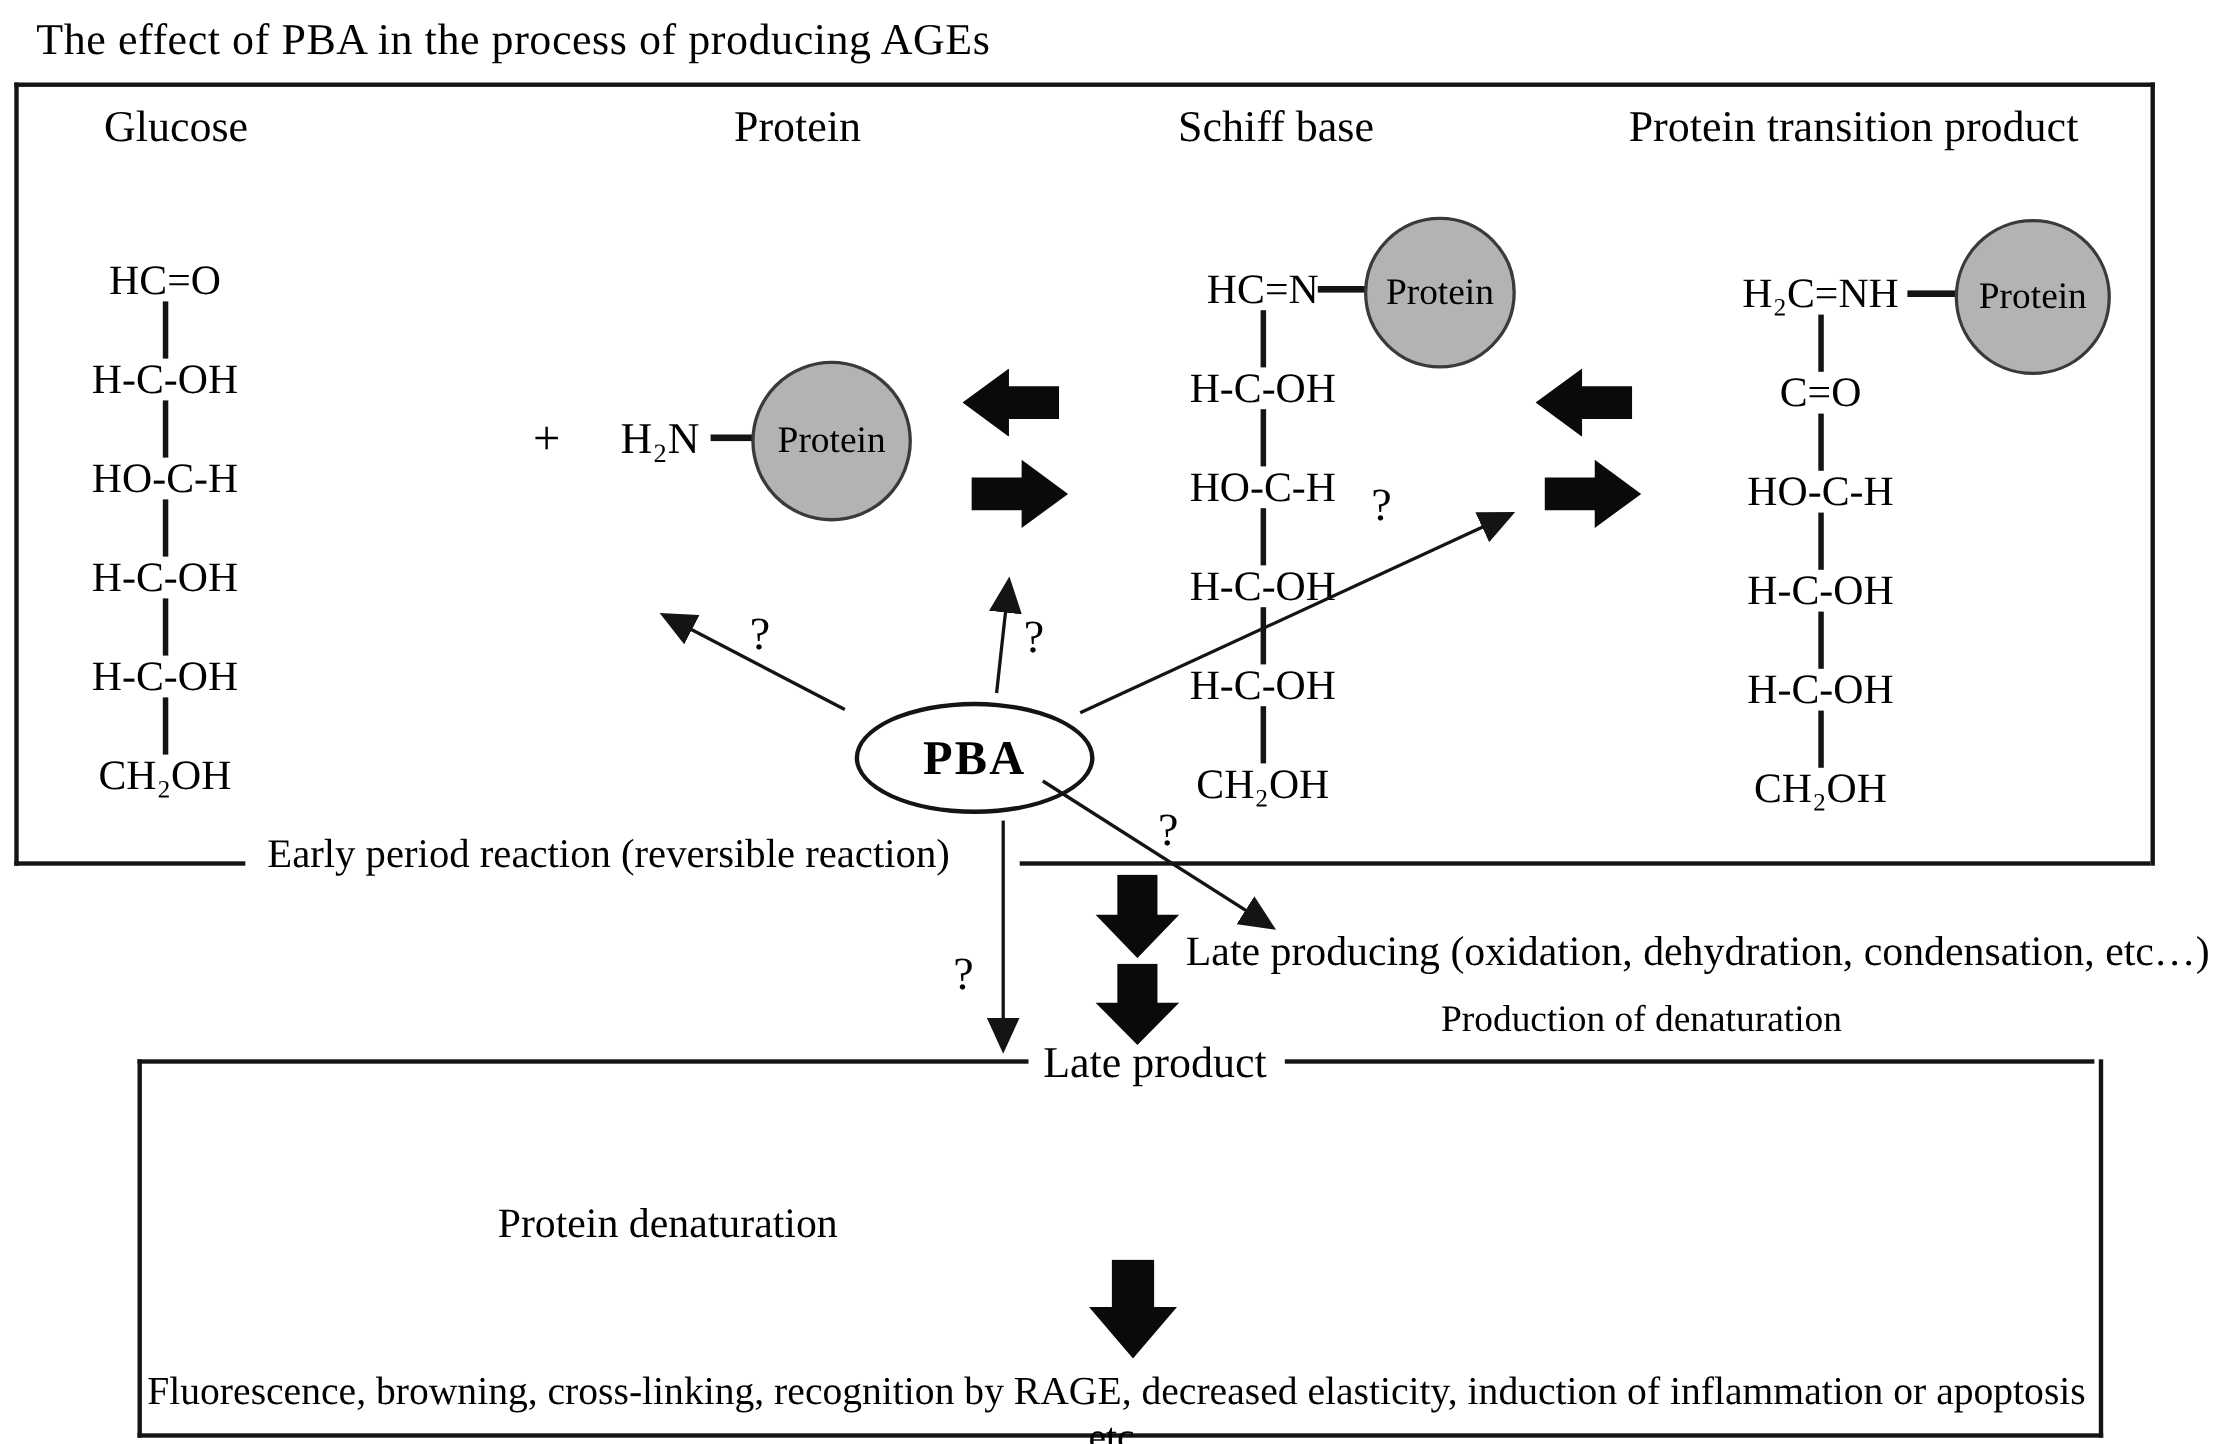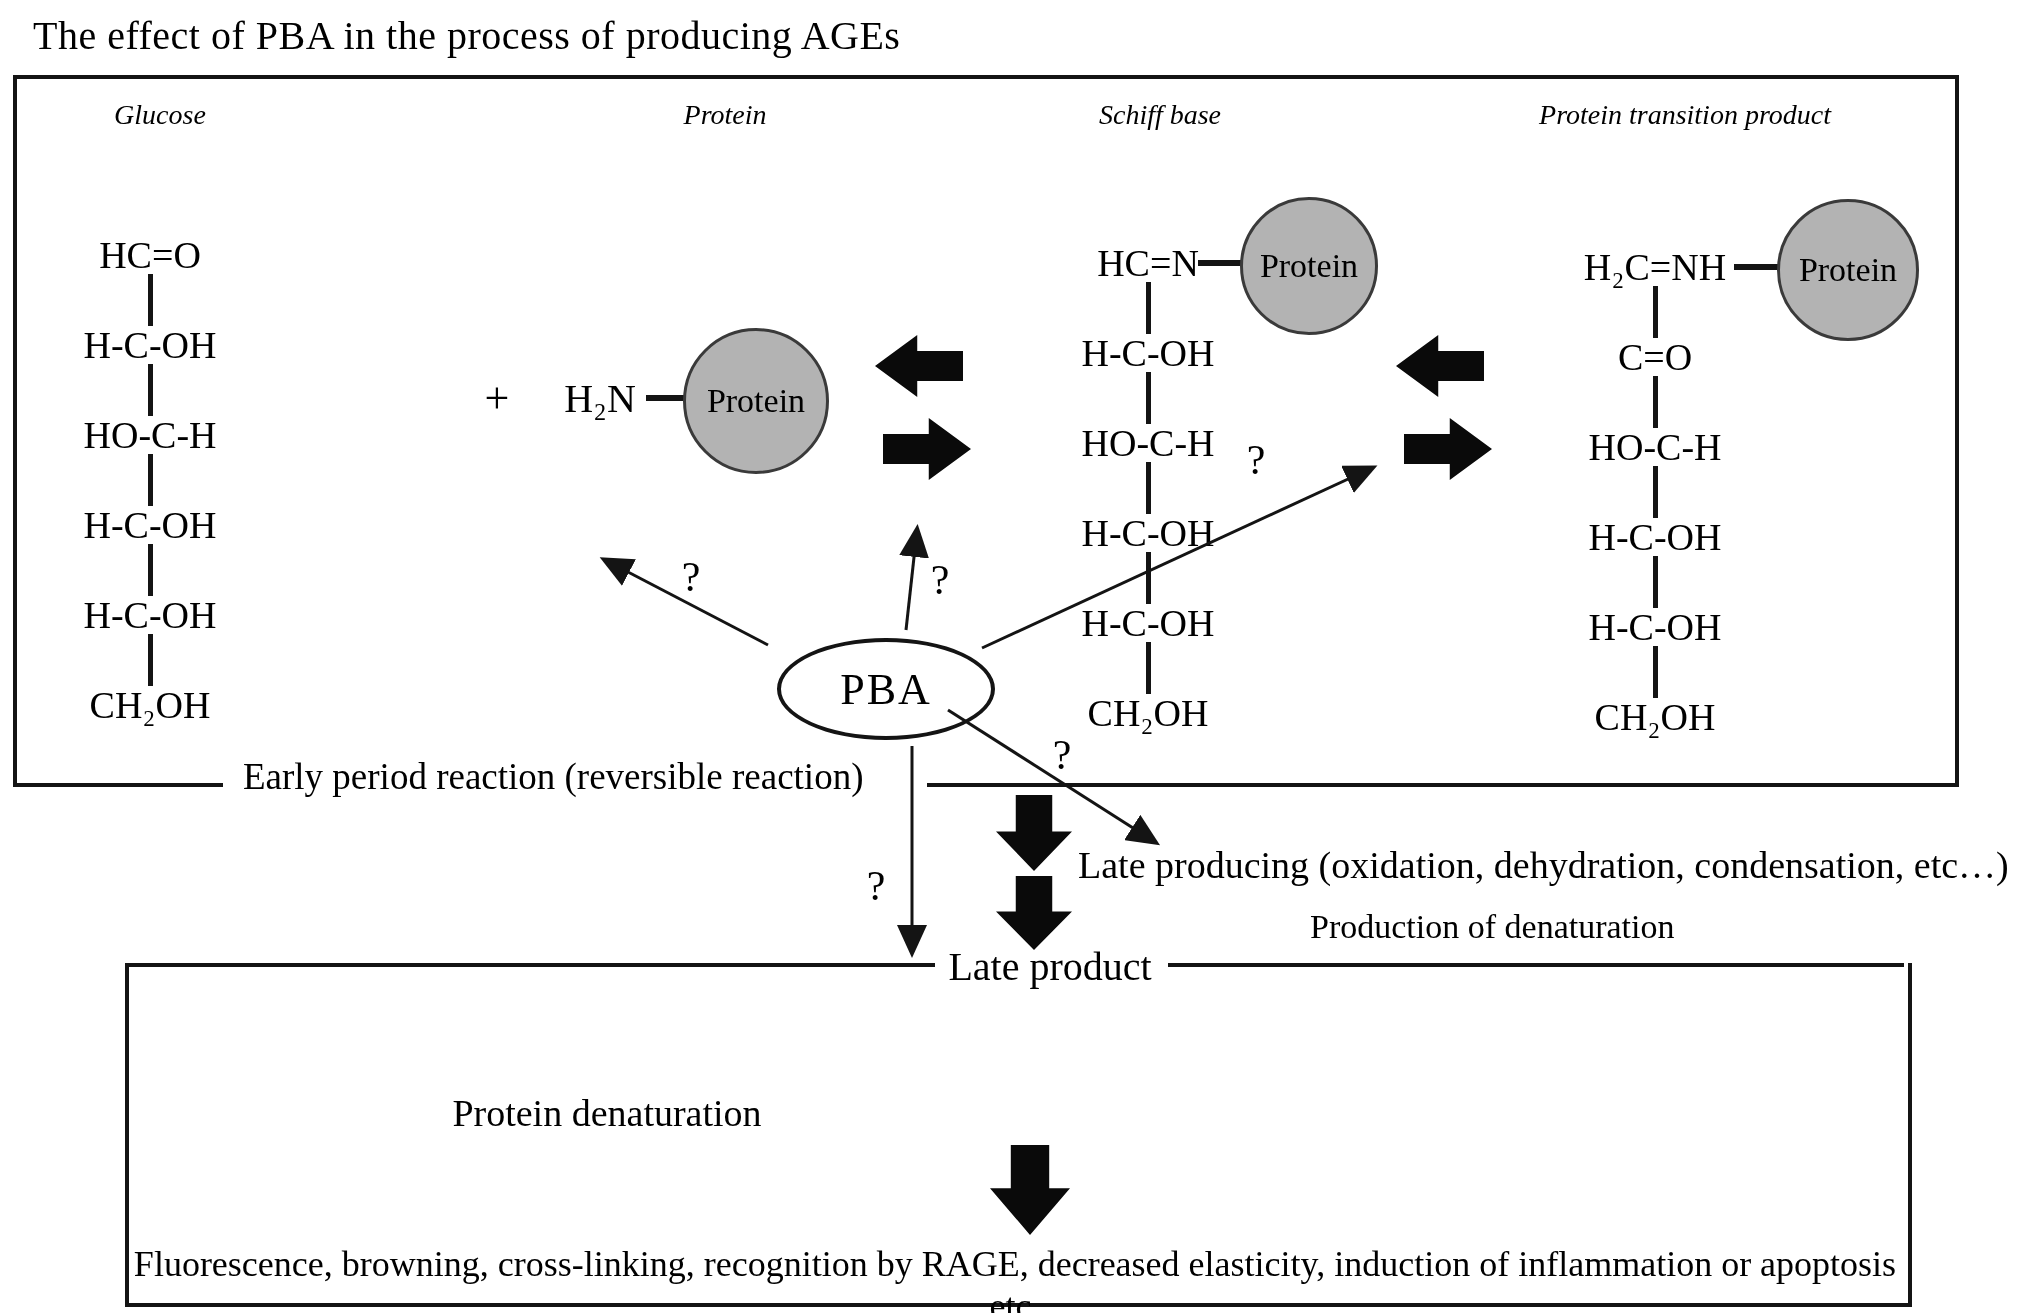--- a/index.html
+++ b/index.html
@@ -3,21 +3,21 @@
 <meta charset="utf-8">
 <style>
   html,body{margin:0;padding:0;background:#ffffff;}
   .canvas{
     position:relative;width:2031px;height:1313px;background:#ffffff;
     font-family:"Liberation Serif","DejaVu Serif",serif;color:#000000;overflow:hidden;
   }
   .abs{position:absolute;}
   .ctr{transform:translate(-50%,-50%);white-space:nowrap;}
   .title{font-size:40px;letter-spacing:.5px;}
-  .col-label{font-size:28px;font-style:italic;}
+  .col-label{font-size:40px;}
   
   .box1{left:13px;top:75px;width:1938px;height:708px;
         border:4px solid #141414;border-bottom:none;}
   .box2{left:125px;top:963px;width:1779px;height:340px;
         border:4px solid #141414;border-top:none;}
   .hseg{height:4px;background:#141414;}
   
   .struct{display:flex;flex-direction:column;align-items:center;width:280px;}
   .formula-row{font-size:38px;line-height:38px;height:38px;white-space:nowrap;}
   .bond{width:5px;height:52px;background:#141414;}
@@ -26,21 +26,21 @@
            display:flex;align-items:center;justify-content:center;font-size:34px;}
   .dash{height:6px;background:#141414;}
   
   .blk{background:#0a0a0a;}
   .arr-left {clip-path:polygon(0% 50%,48% 0%,48% 26%,100% 26%,100% 74%,48% 74%,48% 100%);}
   .arr-right{clip-path:polygon(100% 50%,52% 0%,52% 26%,0% 26%,0% 74%,52% 74%,52% 100%);}
   .arr-down {clip-path:polygon(26% 0%,74% 0%,74% 48%,100% 48%,50% 100%,0% 48%,26% 48%);}
   
   .pba{left:777px;top:638px;width:210px;height:94px;border:4px solid #141414;
        border-radius:50%;display:flex;align-items:center;justify-content:center;
-       font-size:44px;font-weight:normal;letter-spacing:2px;background:#fff;}
+       font-size:44px;font-weight:bold;letter-spacing:2px;background:#fff;}
   .qmark{font-size:42px;}
   .t37{font-size:37px;}
   .t38{font-size:38px;}
   .t34{font-size:34px;}
   .t40{font-size:40px;}
   .t44{font-size:44px;}
   .t36{font-size:36px;}
   svg.overlay{position:absolute;left:0;top:0;pointer-events:none;}
 </style>
 </head>

